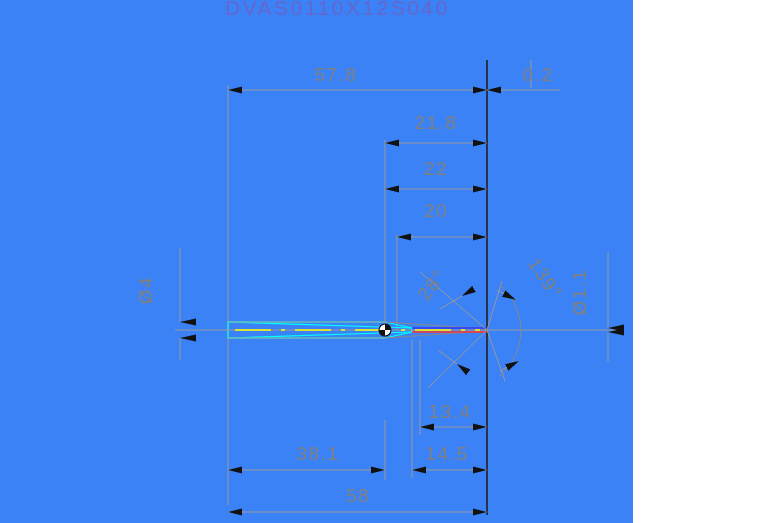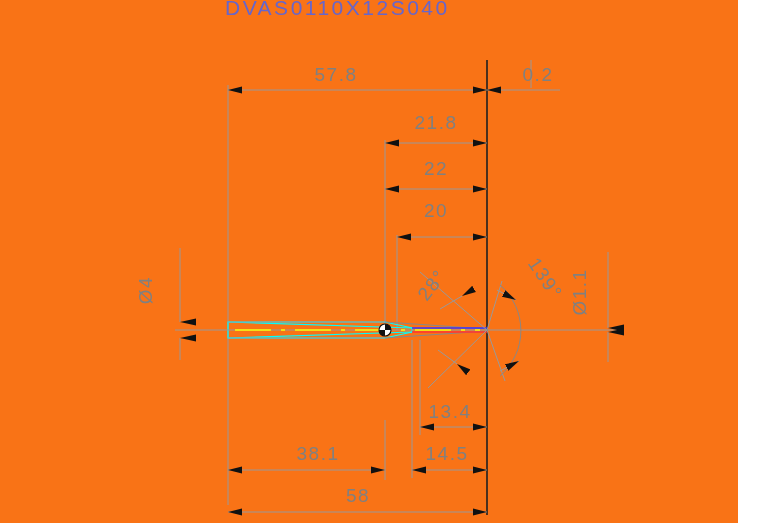--- a/index.html
+++ b/index.html
@@ -8,23 +8,23 @@
     background: #ffffff;
   }
   body {
     width: 767px;
     height: 523px;
     font-family: "Liberation Sans", sans-serif;
     overflow: hidden;
   }
   #cad-root {
     position: relative;
-    width: 738px;
+    width: 633px;
     height: 523px;
-    background: #f97316;
+    background: #3b82f6;
     text-decoration: underline;
   }
   #cad-svg {
     position: absolute;
     top: 0;
     left: 0;
     width: 767px;
     height: 523px;
     display: block;
   }

